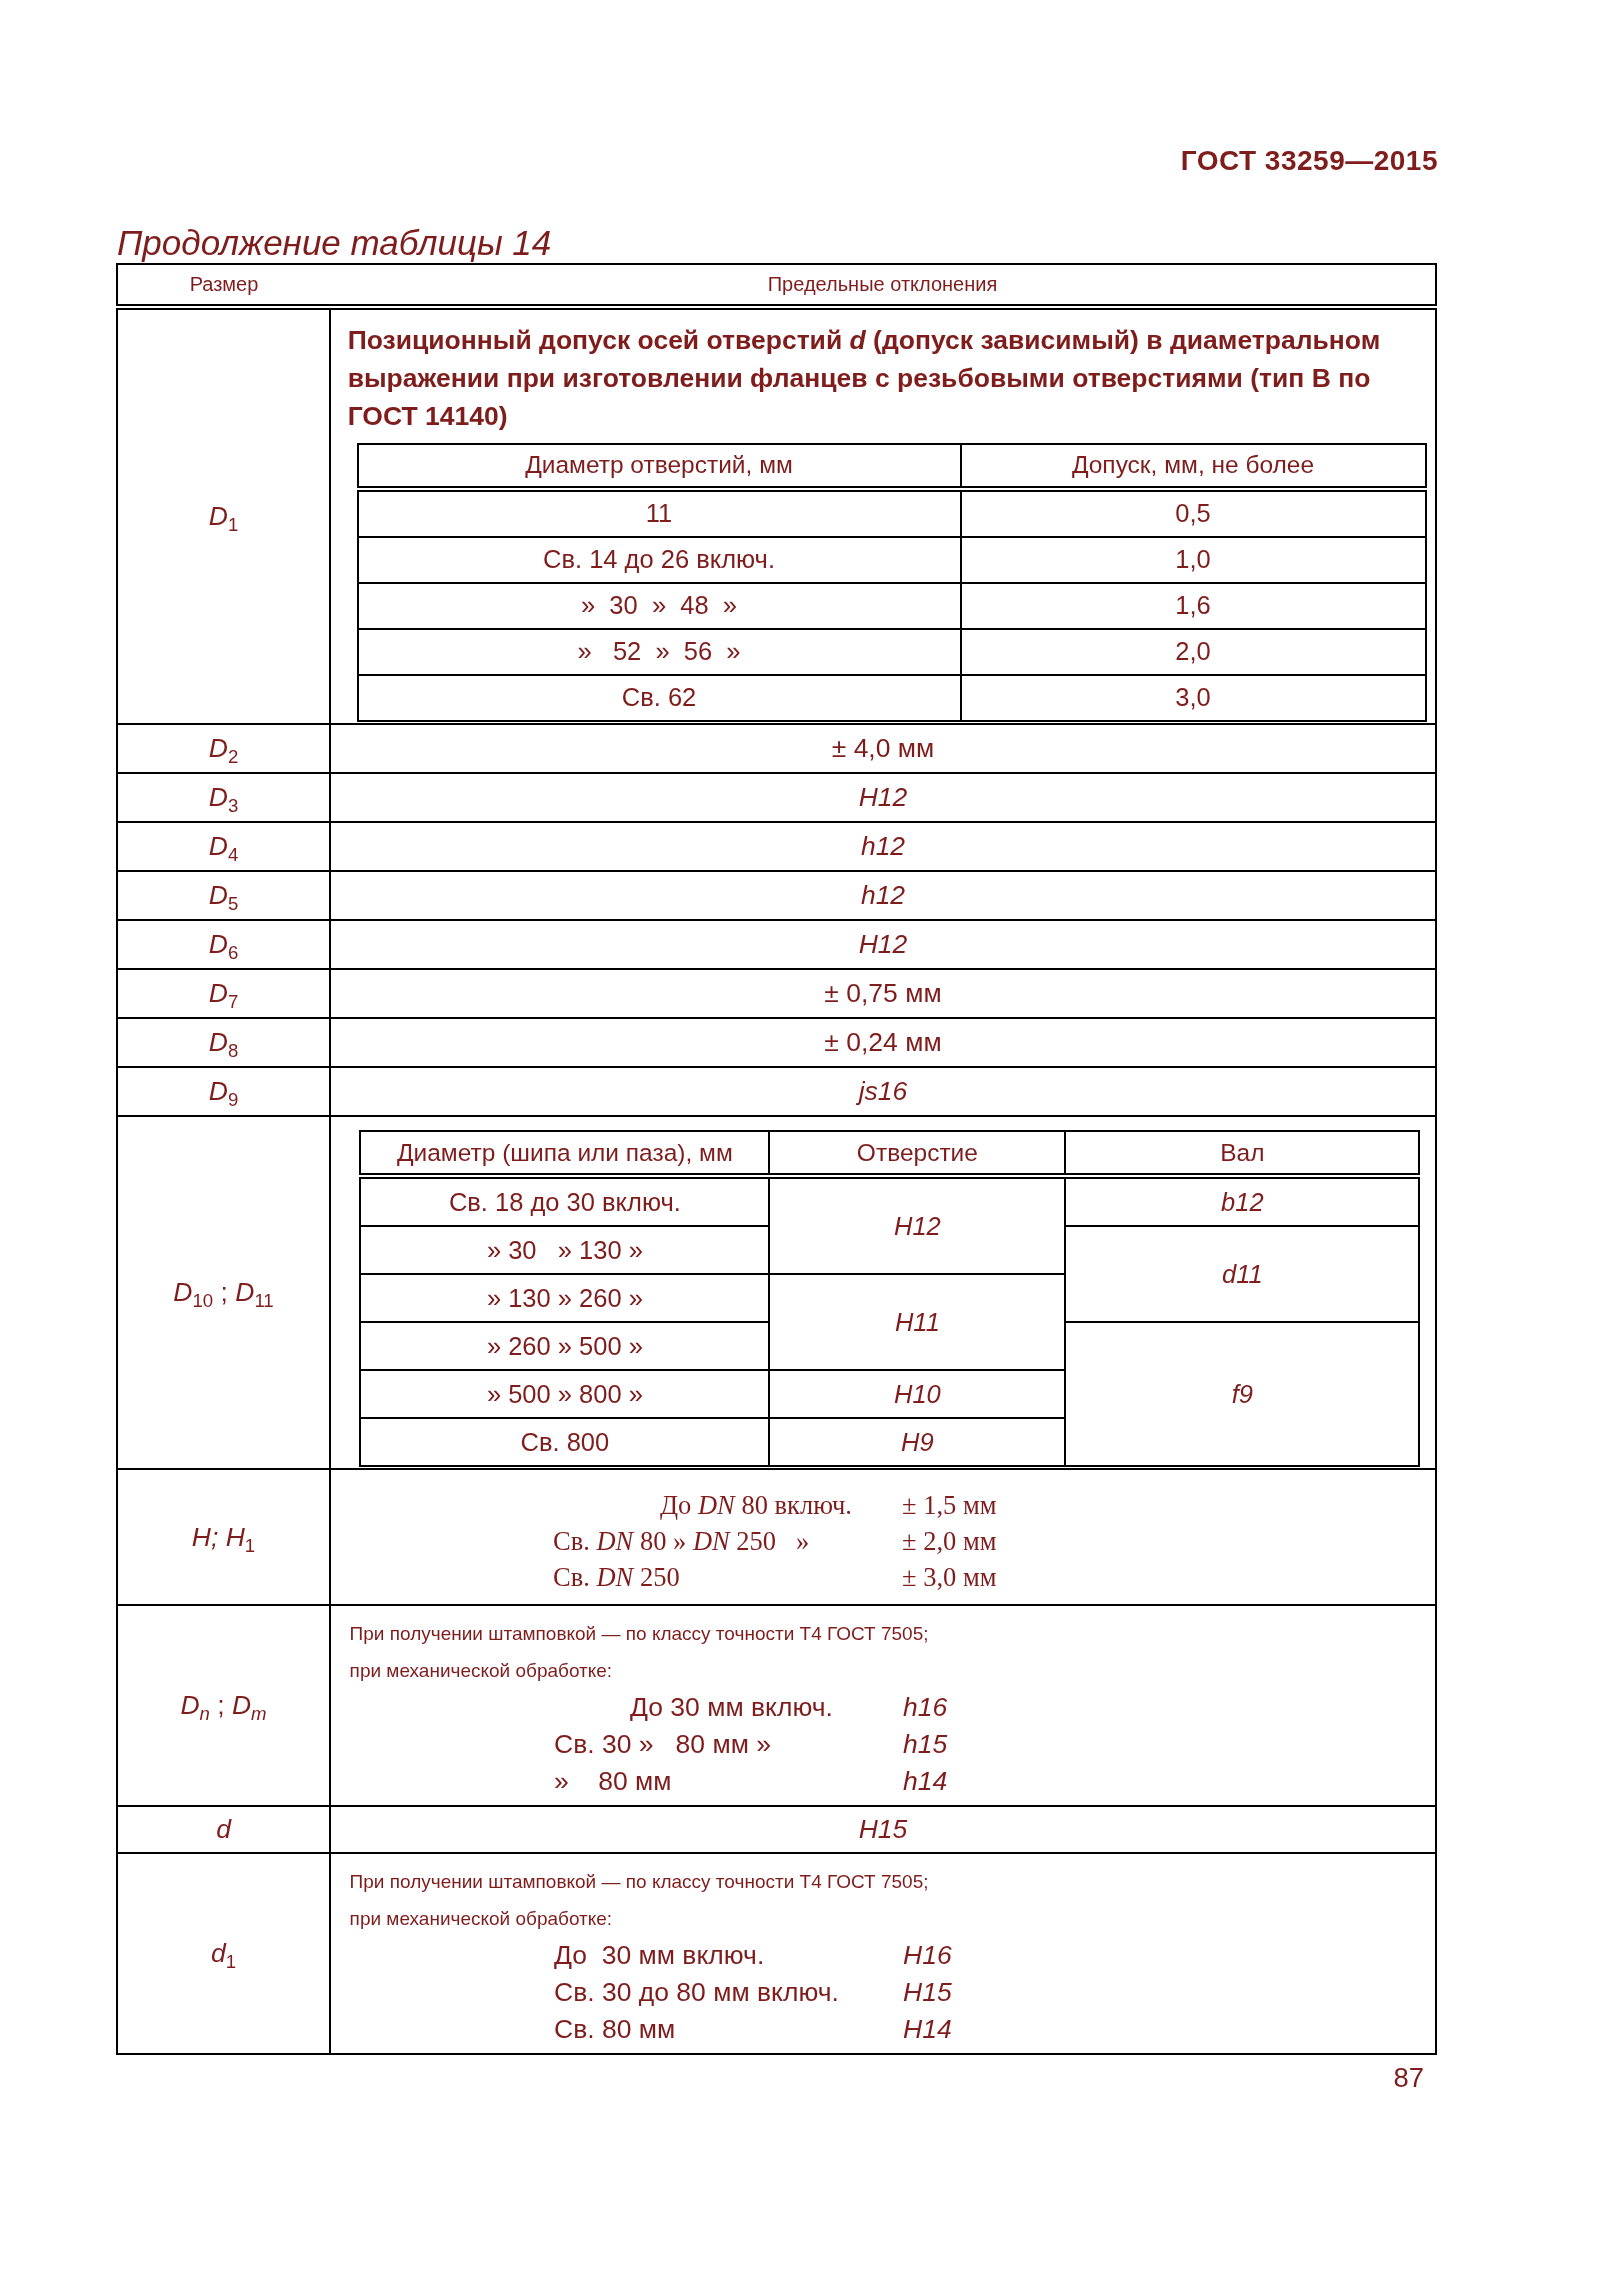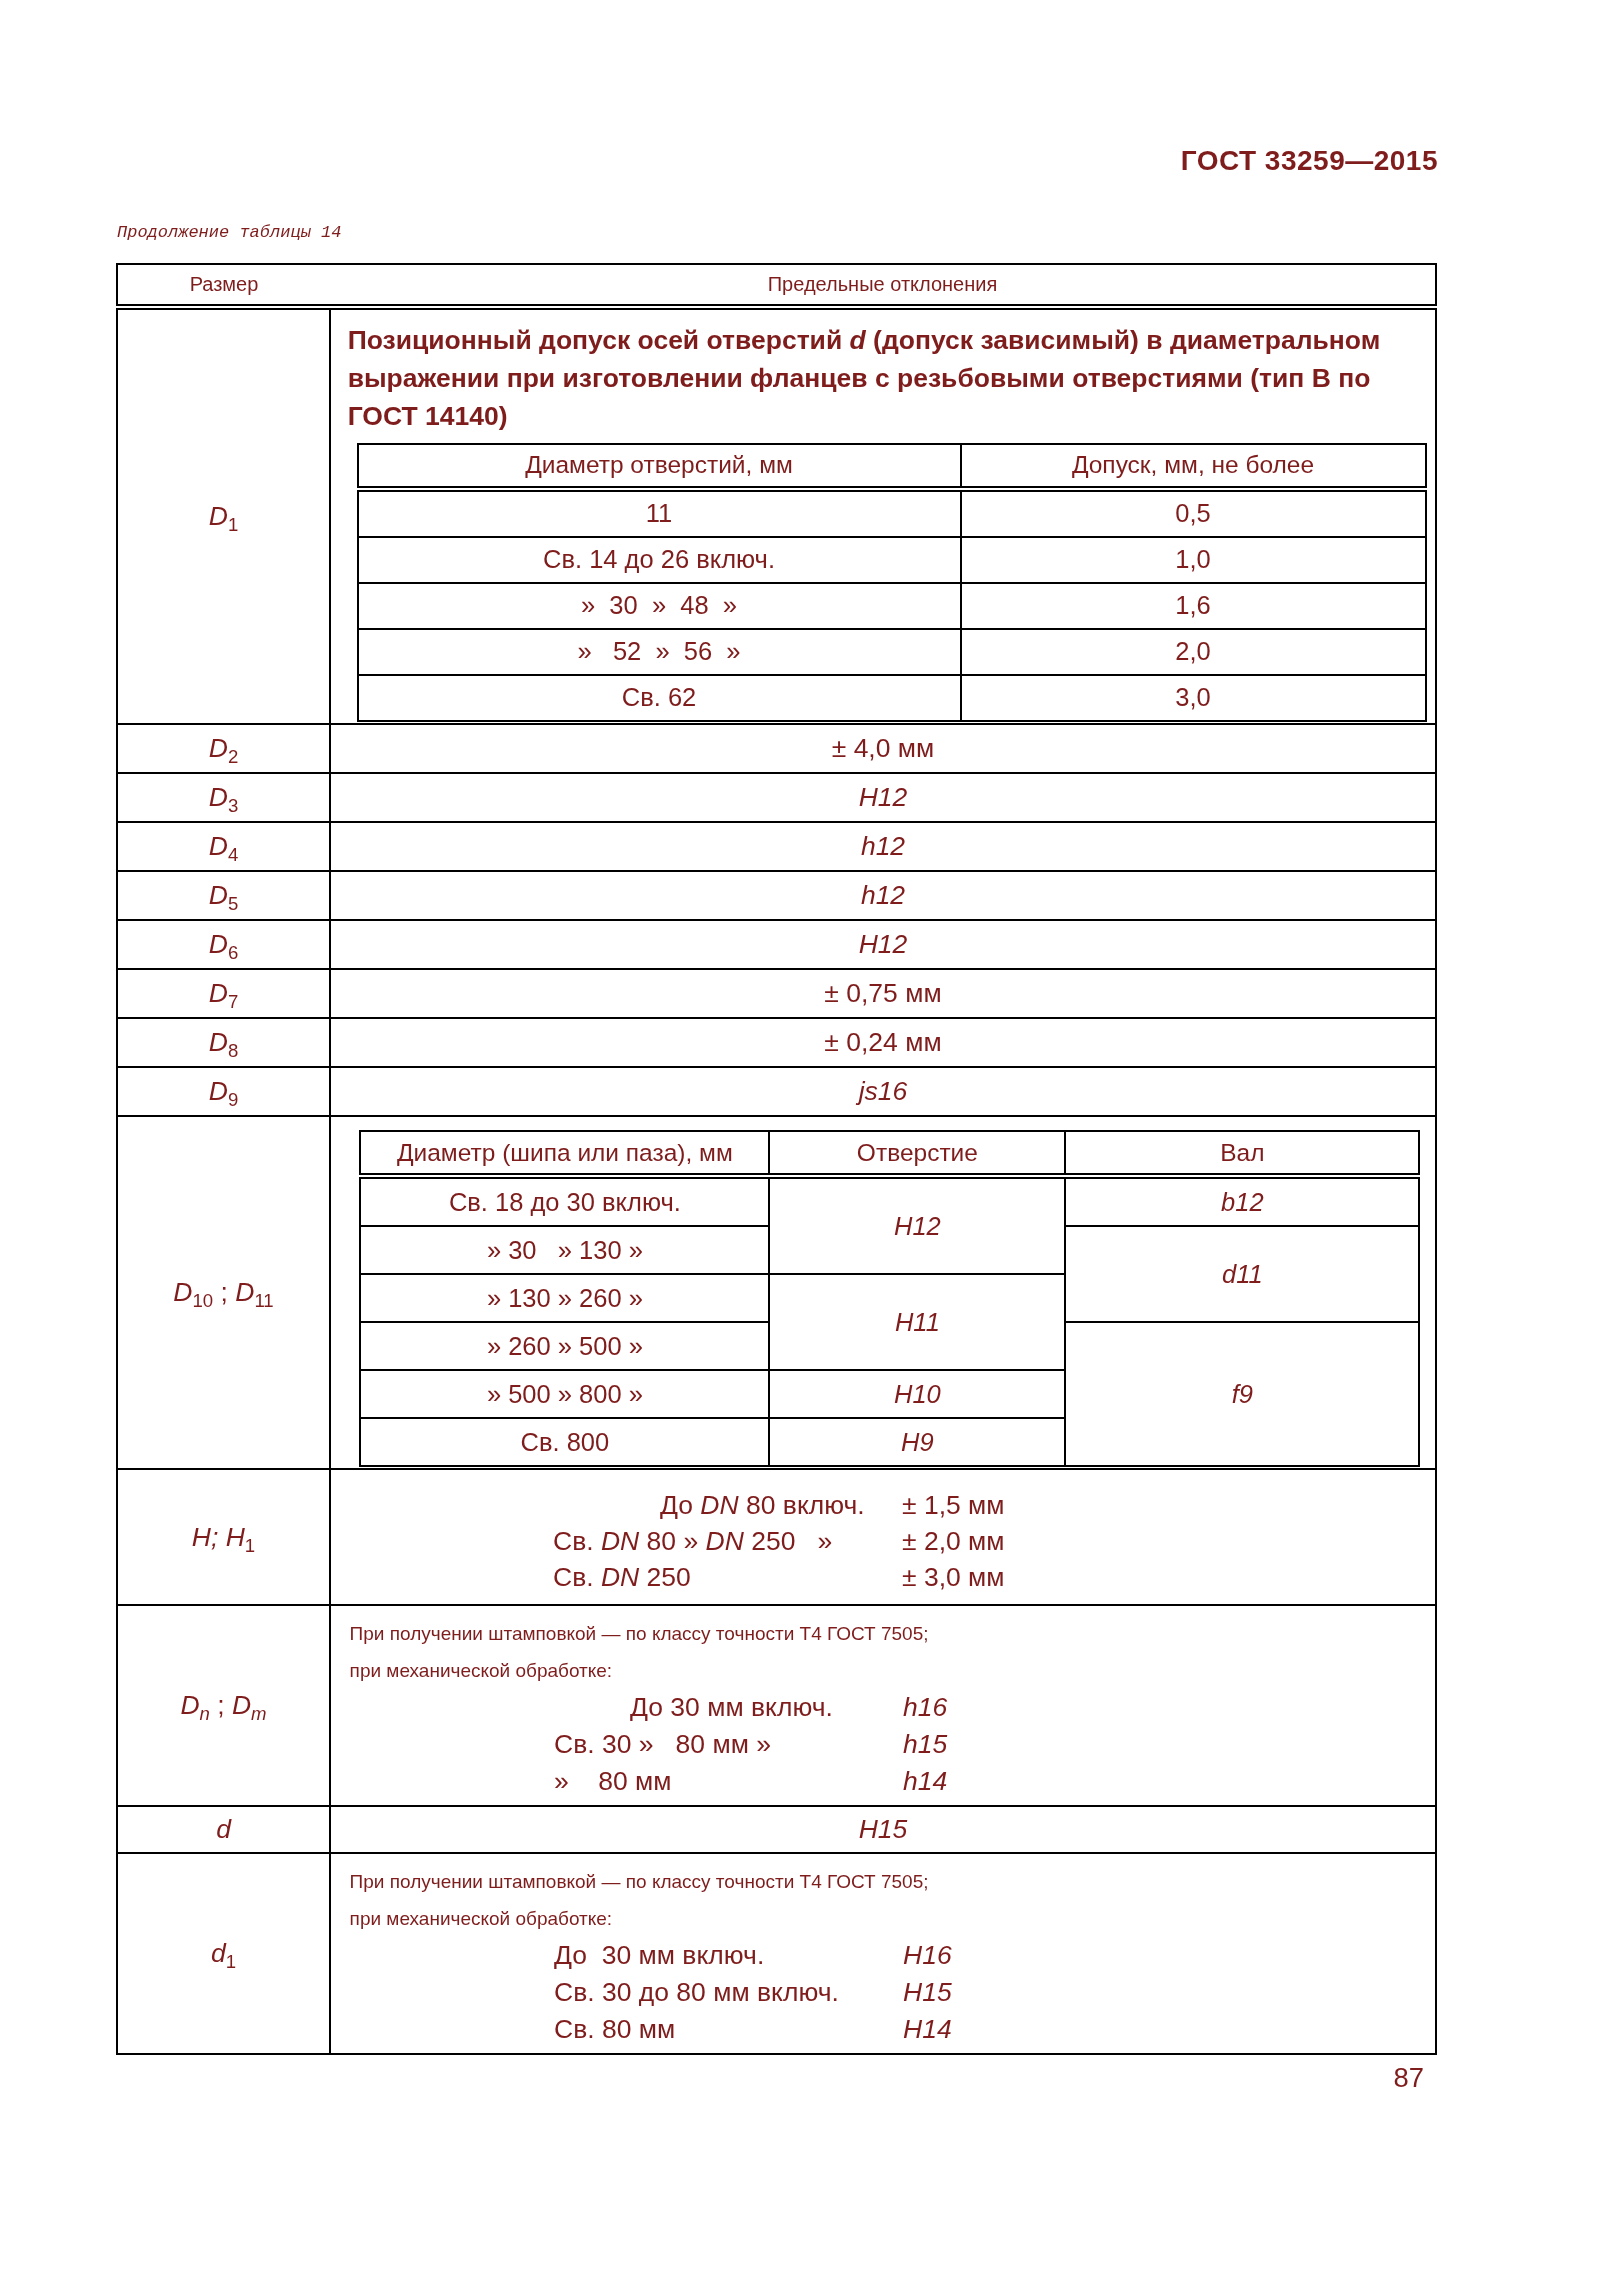--- a/index.html
+++ b/index.html
@@ -11,21 +11,21 @@
   }
   .it { font-style:italic; }
   sub.ss { font-size:18.6px; line-height:0; }
 
   .doc-number {
     position:absolute; top:145px; right:183px;
     font-size:28px; font-weight:bold; letter-spacing:0.5px;
   }
   .caption {
     position:absolute; top:223px; left:117px;
-    font-size:17px; font-style:italic;font-family:Liberation Mono, monospace;
+    font-size:35px; font-style:italic;
   }
   .page-number {
     position:absolute; top:2062px; right:197px; font-size:27.4px;
   }
 
   table.main {
     position:absolute; left:116px; top:263px;
     width:1321px; border-collapse:collapse; table-layout:fixed;
     border:2.9px solid #000; font-size:25.5px;
   }
@@ -58,21 +58,21 @@
     border:2px solid #000; border-top:2.9px solid #000;
     height:42px; white-space:pre; vertical-align:middle;
   }
   .inner tr.ihead td { border-bottom:6.9px double #000; height:39px; font-size:24.5px; white-space:normal; }
   table.inner1 { width:1067px; margin:7.8px 0 0 24.5px; }
   .inner1 col.a { width:603px; } .inner1 col.b { width:465px; }
   table.inner2 { width:1059px; margin:12.7px 0 0 27.4px; }
   .inner2 col.a { width:409px; } .inner2 col.b { width:296px; } .inner2 col.c { width:354px; }
   .inner2 td { height:44px; }
 
-  tr.r-h > td.cell-h { height:127px; padding:6.9px 0 0 222px; }
+  tr.r-h > td.cell-h { height:127px; padding:6.9px 0 0 222px;font-family:Liberation Serif, serif; }
   .tabline { height:36px; line-height:36px; white-space:pre; font-size:26.5px; }
   .cond { display:inline-block; width:349px; white-space:pre; box-sizing:border-box; }
   .ind-h  { padding-left:107px; }
   .ind-dn { padding-left:76px; }
 
   tr.r-dn  > td.cell-p { height:194px; padding-top:3.9px; }
   tr.r-d1s > td.cell-p { height:192px; padding-top:5.9px; }
   .ppara { margin:0 0 0 17.6px; line-height:37px; font-size:19px; text-align:left; }
   .conds { margin-left:222px; text-align:left; }
   .tabline2 { height:37px; line-height:37px; white-space:pre; font-size:26.5px; }

